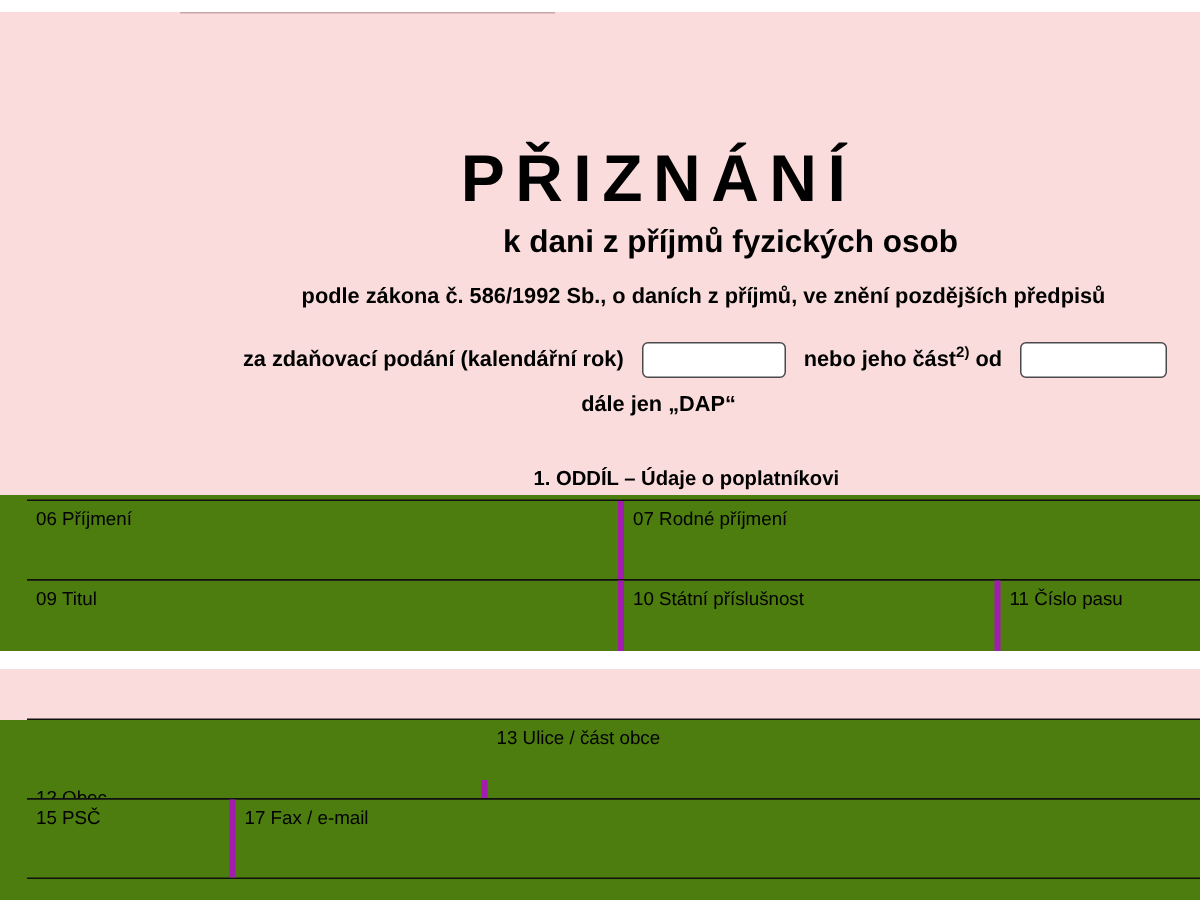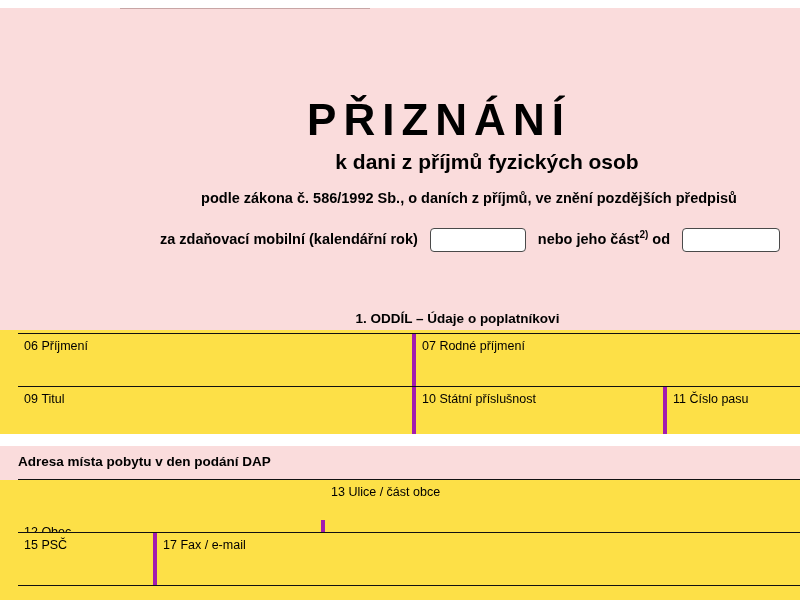--- a/index.html
+++ b/index.html
@@ -12,21 +12,21 @@
     height: 600px;
     overflow: hidden;
     font-family: "Liberation Sans", sans-serif;
     color: #000000;
   }
 
   .page {
     position: relative;
     width: 800px;
     height: 600px;
-    background: #fde047;
+    background: #4d7c0f;
   }
 
   
   .header-band {
     position: absolute;
     left: 0;
     top: 0;
     width: 800px;
     height: 330px;
     background: #fadcdc;
@@ -203,27 +203,28 @@
 
   <div class="header-band"></div>
   <div class="top-white-strip"></div>
   <div class="top-rule"></div>
 
   <div class="title-main">PŘIZNÁNÍ</div>
   <div class="title-sub">k dani z příjmů fyzických osob</div>
   <div class="title-law">podle zákona č. 586/1992 Sb., o daních z příjmů, ve znění pozdějších předpisů</div>
 
   <div class="period-row">
-    <span>za zdaňovací mobilní (kalendářní rok)</span>
+    <span>za zdaňovací podání (kalendářní rok)</span>
     <span class="inline-box"></span>
     <span>nebo jeho část</span><span class="sup">2)</span>
     <span>od</span>
     <span class="inline-box wide"></span>
   </div>
 
+  <div class="dale-jen">dále jen „DAP“</div>
   <div class="section-title">1. ODDÍL – Údaje o poplatníkovi</div>
 
   <div class="form-table">
 
     <div class="frow">
       <div class="fcell" style="width:398px;">
         <span class="lbl"><span>06</span>&nbsp;<span>Příjmení</span></span>
       </div>
       <div class="fcell" style="width:402px;">
         <span class="lbl"><span>07</span>&nbsp;<span>Rodné příjmení</span></span>
@@ -238,21 +239,20 @@
         <span class="lbl"><span>10</span>&nbsp;<span>Státní příslušnost</span></span>
       </div>
       <div class="fcell" style="width:151px;">
         <span class="lbl"><span>11</span>&nbsp;<span>Číslo pasu</span></span>
       </div>
     </div>
   </div>
 
   <div class="gap-white"></div>
   <div class="pink-band"></div>
-  <div class="pink-band-label">Adresa místa pobytu v den podání DAP</div>
 
   <div class="form-table" style="top:480px;">
 
     <div class="frow">
       <div class="fcell" style="width:307px;margin-top:40px;">
         <span class="lbl"><span>12</span>&nbsp;<span>Obec</span></span>
       </div>
       <div class="fcell" style="width:493px;">
         <span class="lbl"><span>13</span>&nbsp;<span>Ulice / část obce</span></span>
       </div>

